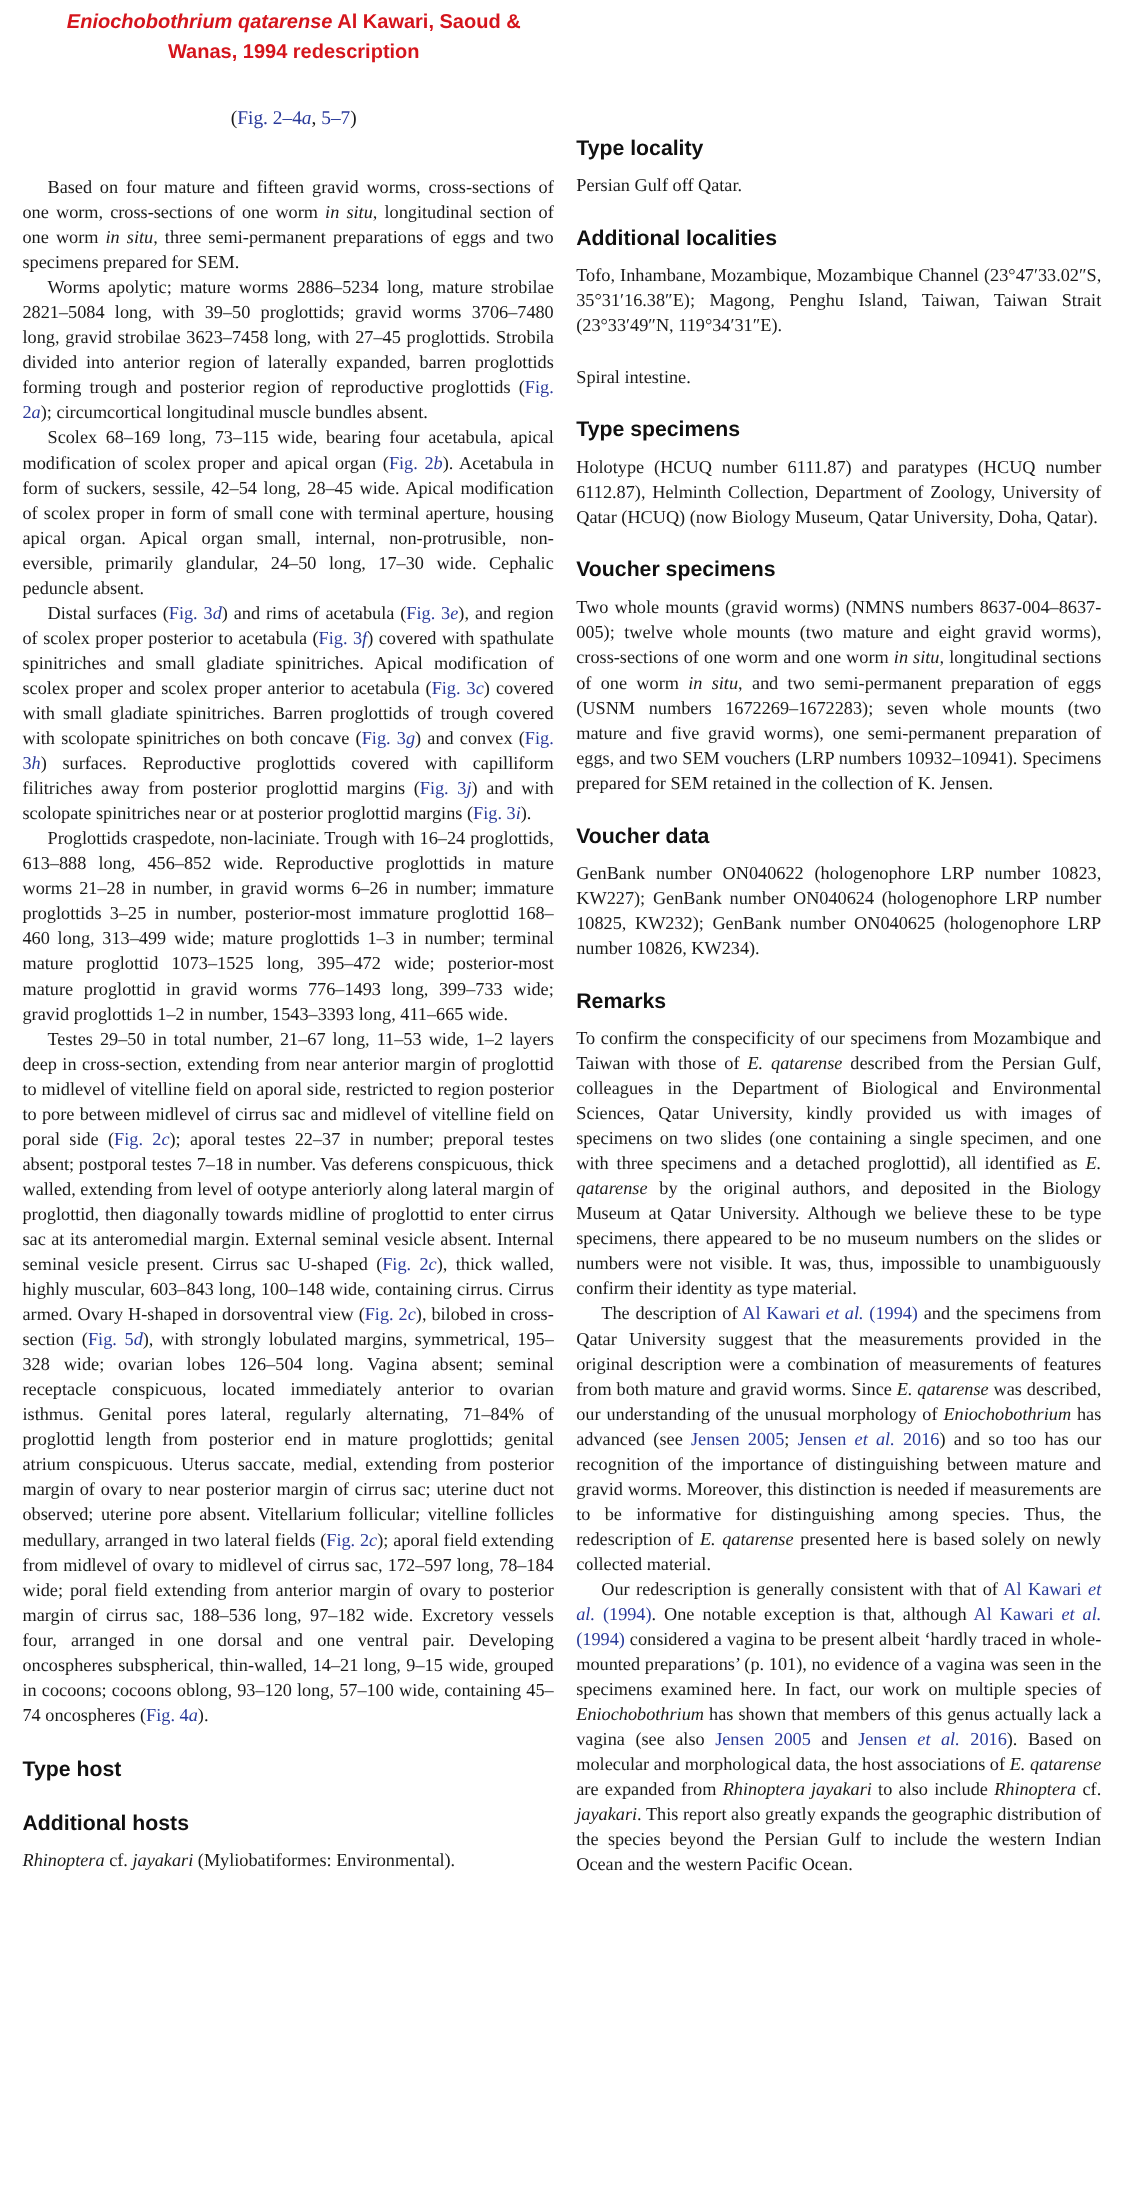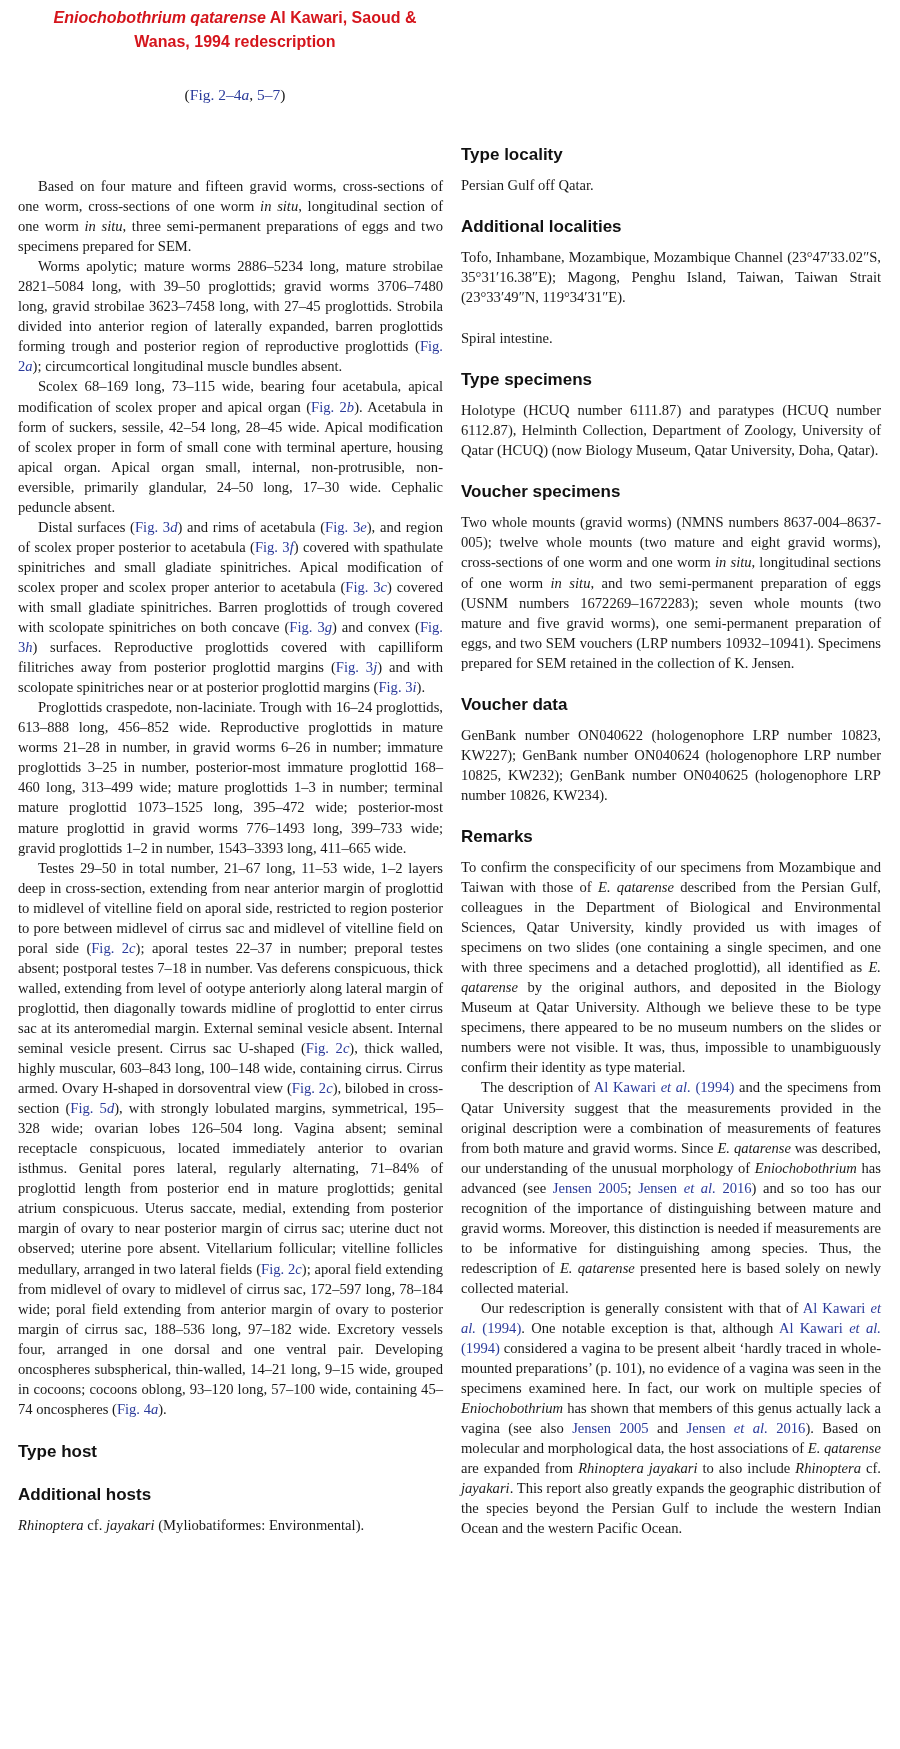--- a/index.html
+++ b/index.html
@@ -30,21 +30,20 @@
     line-height: 20px;
     margin-top: 26px;
   }
   a.link { color: #2a3a9a; text-decoration: none; }
   .col {
     position: absolute;
     font-size: 14.6px;
     line-height: 20.05px;
     text-align: justify;
     hyphens: manual;
-    margin-top: 36px;
   }
   .col-left { left: 18px; top: 140px; width: 425px; }
   .col-right { left: 461px; top: 108px; width: 420px; }
   .col p { text-indent: 20px; }
   .col p.noindent { text-indent: 0; }
   .sec-heading {
     font-family: "Liberation Sans", "DejaVu Sans", sans-serif;
     font-weight: bold;
     font-size: 17px;
     line-height: 22px;

